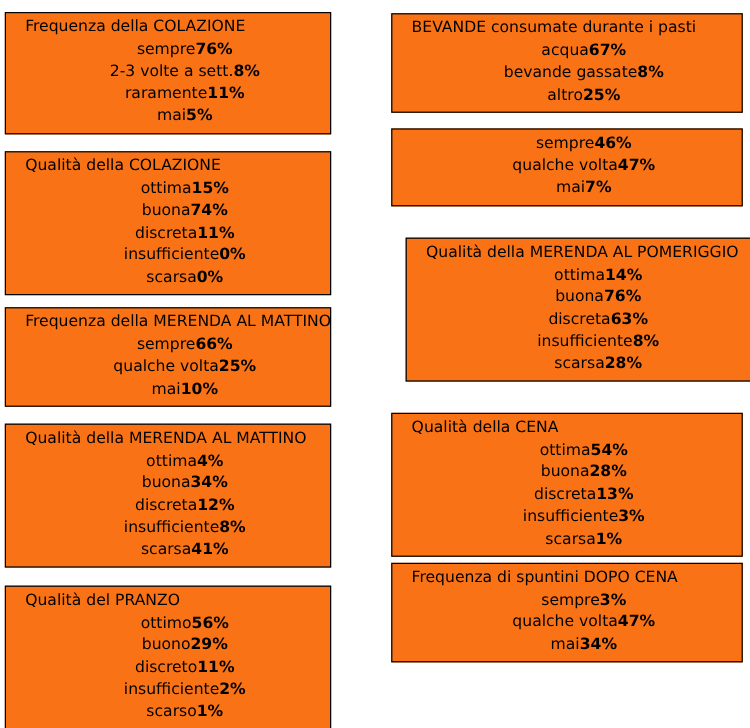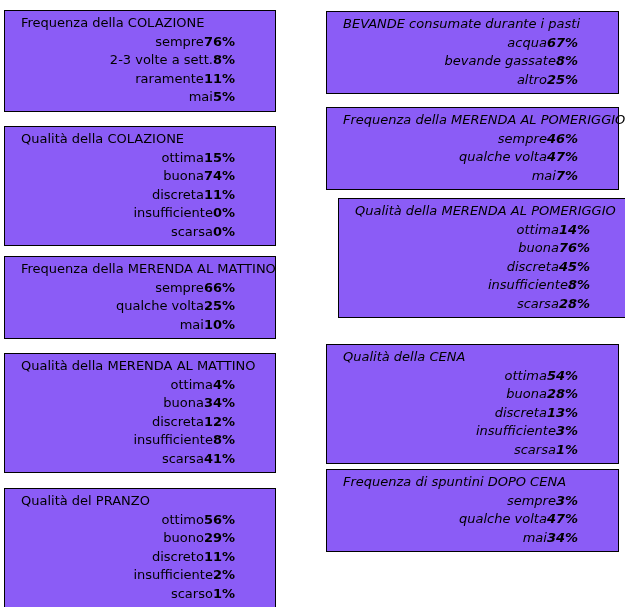--- a/index.html
+++ b/index.html
@@ -13,33 +13,33 @@
     height: 607px;
     font-family: "DejaVu Sans", "Liberation Sans", sans-serif;
     font-size: 13px;
     color: #000000;
     overflow: hidden;
   }
   .box {
     position: absolute;
     box-sizing: border-box;
     border: 1.5px solid #000000;
-    background: #8b5cf6;
-    padding: 3px 12px 4px 0;
+    background: #f97316;
+    padding: 3px 0 4px 0;
   }
   .col-left  { left: 4px;   width: 272px; }
-  .col-right { left: 326px; width: 293px; font-style: italic; }
+  .col-right { left: 326px; width: 293px; }
   .box-title {
     padding-left: 16px;
     line-height: 18.5px;
     white-space: nowrap;
   }
   .row {
     display: flex;
-    justify-content: flex-end;
+    justify-content: center;
     align-items: baseline;
     line-height: 18.5px;
   }
   .row .label {
     padding-left: 56px;
     white-space: nowrap;
   }
   .row .value {
     font-weight: bold;
     padding-right: 28px;
@@ -178,21 +178,20 @@
     <span class="label">bevande gassate</span>
     <span class="value">8%</span>
   </div>
   <div class="row">
     <span class="label">altro</span>
     <span class="value">25%</span>
   </div>
 </div>
 
 <div id="box-r2" class="box col-right">
-  <div class="box-title">Frequenza della MERENDA AL POMERIGGIO</div>
   <div class="row">
     <span class="label">sempre</span>
     <span class="value">46%</span>
   </div>
   <div class="row">
     <span class="label">qualche volta</span>
     <span class="value">47%</span>
   </div>
   <div class="row">
     <span class="label">mai</span>
@@ -205,21 +204,21 @@
   <div class="row">
     <span class="label">ottima</span>
     <span class="value">14%</span>
   </div>
   <div class="row">
     <span class="label">buona</span>
     <span class="value">76%</span>
   </div>
   <div class="row">
     <span class="label">discreta</span>
-    <span class="value">45%</span>
+    <span class="value">63%</span>
   </div>
   <div class="row">
     <span class="label">insufficiente</span>
     <span class="value">8%</span>
   </div>
   <div class="row">
     <span class="label">scarsa</span>
     <span class="value">28%</span>
   </div>
 </div>

